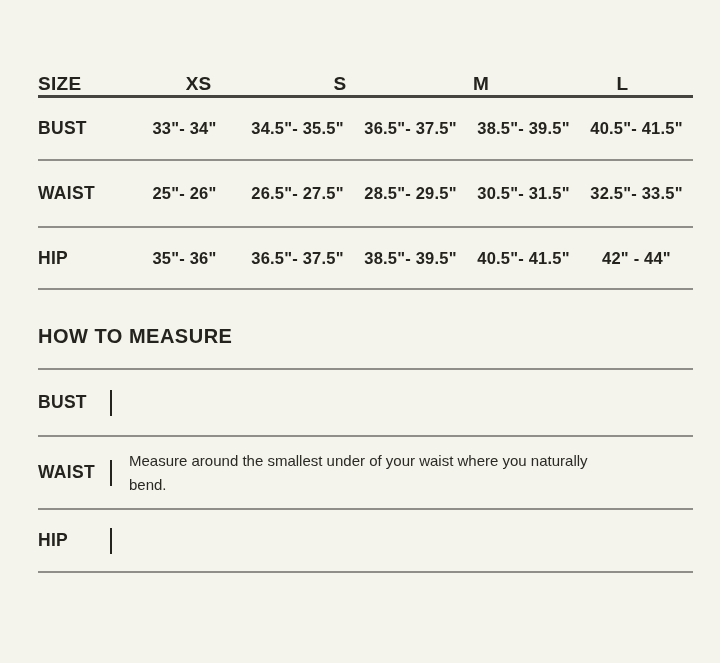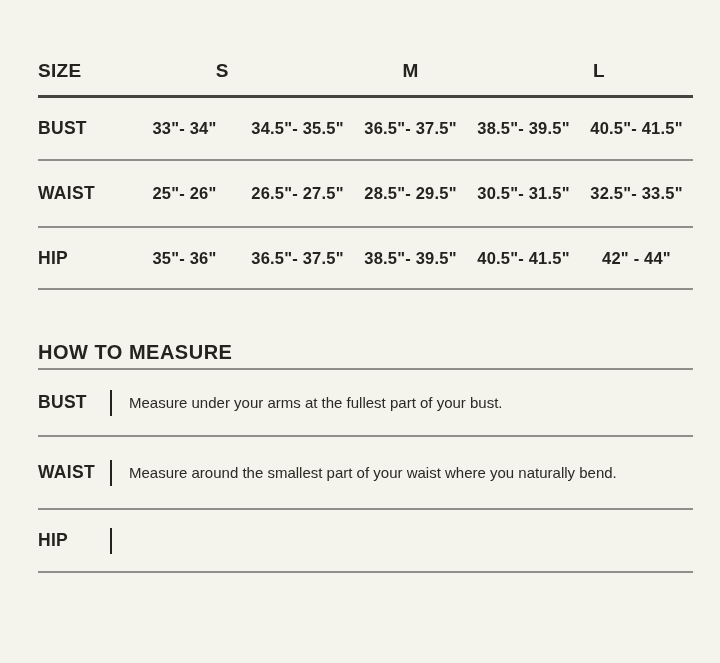--- a/index.html
+++ b/index.html
@@ -17,21 +17,20 @@
   .content {
     margin-left: 38px;
     width: 655px;
     box-sizing: border-box;
   }
   
   .t-header {
     height: 98px;
     display: flex;
     align-items: flex-end;
-    padding-bottom: 13px;
     box-sizing: border-box;
     border-bottom: 3px solid #45443e;
   }
   .t-row {
     display: flex;
     align-items: center;
     box-sizing: border-box;
     border-bottom: 2px solid #8f8e88;
   }
   .t-row.r1 { height: 63px; }
@@ -52,21 +51,21 @@
     font-weight: 700;
     letter-spacing: 0.2px;
     white-space: nowrap;
   }
   .t-header .c-val { font-size: 19px; }
   
   .htm-heading {
     height: 80px;
     display: flex;
     align-items: flex-end;
-    padding-bottom: 4px;
+    padding-bottom: 20px;
     box-sizing: border-box;
     border-bottom: 2px solid #8f8e88;
     font-size: 20px;
     font-weight: 700;
     letter-spacing: 0.5px;
   }
   .m-row {
     display: flex;
     align-items: center;
     box-sizing: border-box;
@@ -97,20 +96,21 @@
   }
 </style>
 </head>
 <body>
 
 <div class="content">
 
   <div>
     <div class="t-header">
       <div class="c-label">SIZE</div>
+      <div class="c-val">XS</div>
       <div class="c-val">S</div>
       <div class="c-val">M</div>
       <div class="c-val">L</div>
     </div>
 
     <div class="t-row r1">
       <div class="c-label">BUST</div>
       <div class="c-val">33"- 34"</div>
       <div class="c-val">34.5"- 35.5"</div>
       <div class="c-val">36.5"- 37.5"</div>
@@ -136,27 +136,26 @@
       <div class="c-val">42" - 44"</div>
     </div>
   </div>
 
   <div>
     <div class="htm-heading">HOW TO MEASURE</div>
 
     <div class="m-row m1">
       <div class="m-label">BUST</div>
       <div class="m-bar"></div>
-      <div class="m-desc">Measure under your arms at the fullest part of your bust.</div>
     </div>
 
     <div class="m-row m2">
       <div class="m-label">WAIST</div>
       <div class="m-bar"></div>
-      <div class="m-desc">Measure around the smallest part of your waist where you naturally bend.</div>
+      <div class="m-desc">Measure around the smallest under of your waist where you naturally bend.</div>
     </div>
 
     <div class="m-row m3">
       <div class="m-label">HIP</div>
       <div class="m-bar"></div>
     </div>
   </div>
 
 </div>
 

